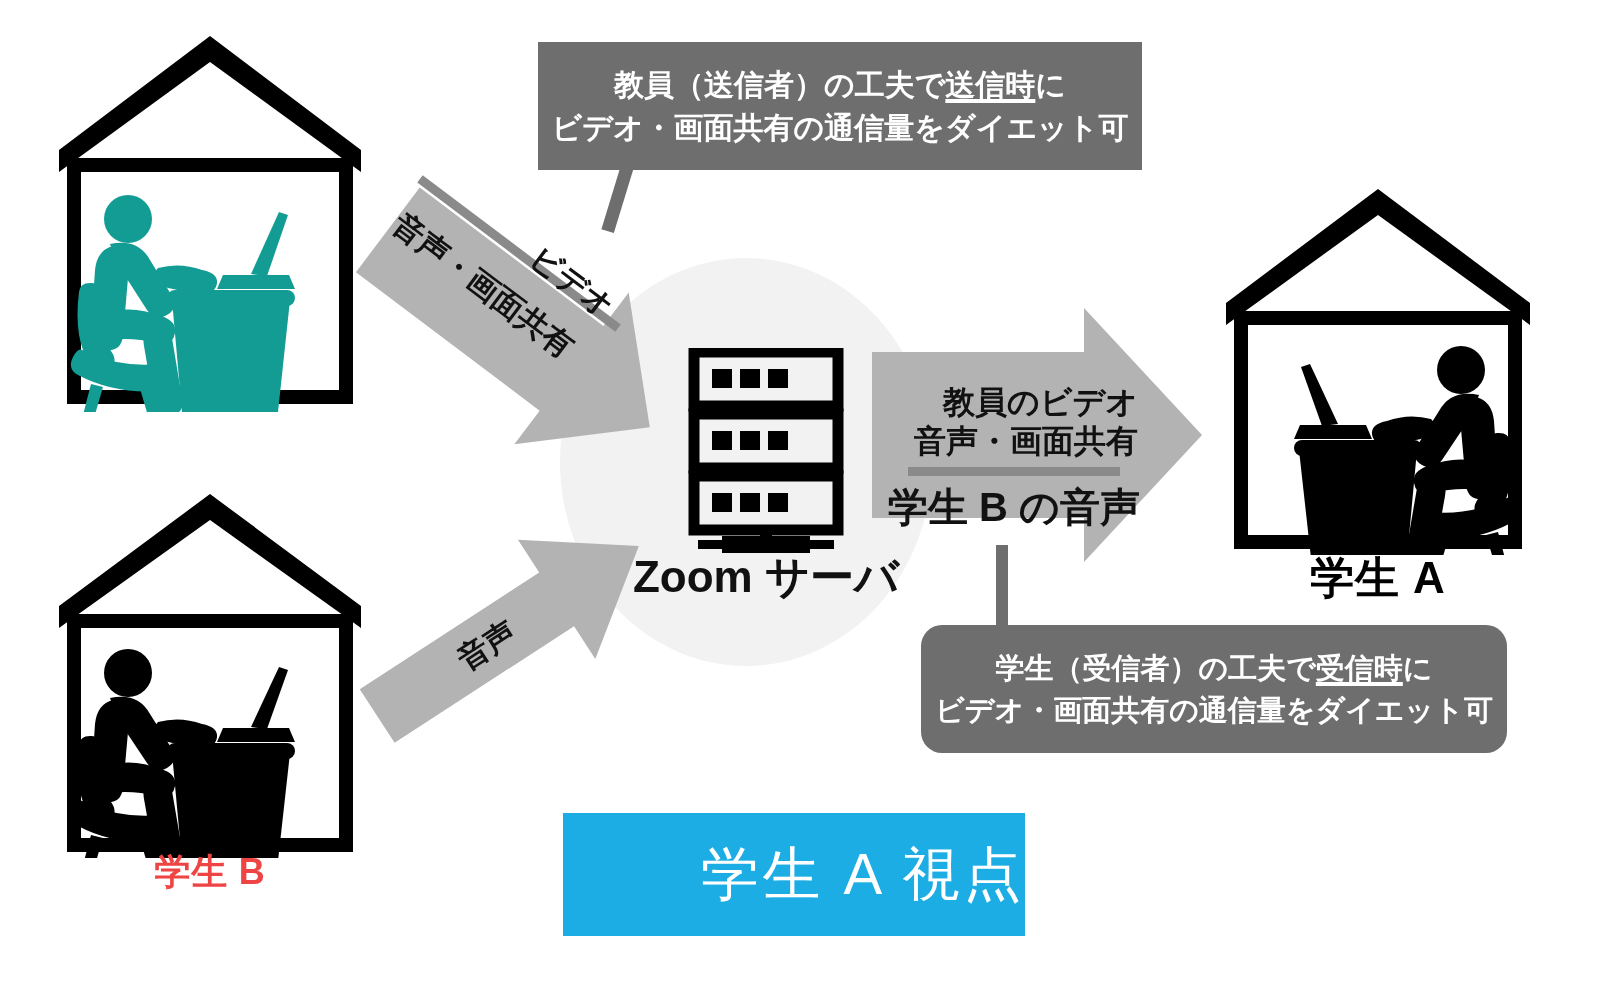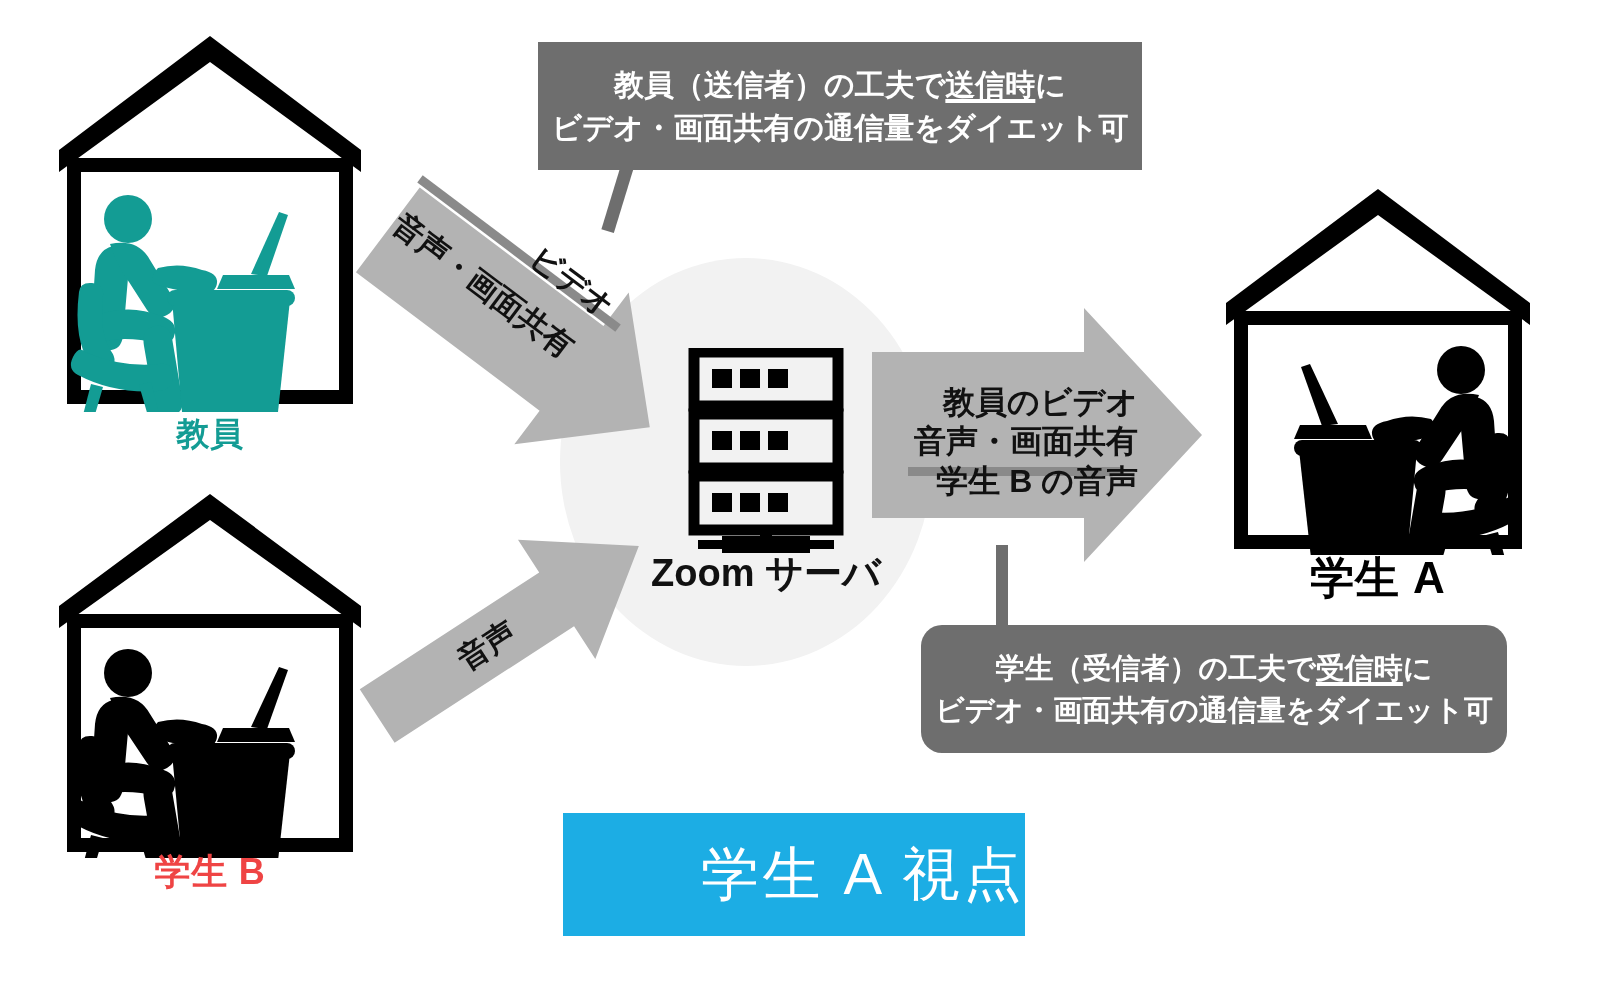--- a/index.html
+++ b/index.html
@@ -132,21 +132,20 @@
 
         <path d="M24,260 q-6,48 12,74 q8,12 18,4 q10,-8 2,-19 q-12,-18 -8,-55 q1,-12 -11,-13 q-12,-1 -13,9 Z"></path>
 
         <path d="M30,320 q38,16 74,12 q14,-2 14,12 q0,14 -15,15 q-44,3 -80,-16 q-11,-6 -5,-18 q6,-12 12,-5 Z"></path>
 
         <path d="M36,352 l-16,62 l10,3 l18,-62 Z"></path>
         <path d="M96,350 l16,62 l-10,3 l-18,-62 Z"></path>
       </g>
     </svg>
   </div>
-  <div class="house-label" style="left:55px; top:412px; width:310px; font-size:33px; color:#139C94;">教員</div>
 
   <div class="house" style="left:55px; top:490px; width:310px; height:368px;">
     <svg width="310" height="368" viewBox="0 0 310 368" aria-hidden="true">
       <polygon points="155,4 306,116 306,138 155,30 4,138 4,116" fill="#000"></polygon>
       <path d="M12,124 L298,124 L298,362 L12,362 Z M26,138 L26,348 L284,348 L284,138 Z" fill="#000"></path>
       <g fill="#000000">
         <circle cx="73" cy="183" r="24"></circle>
         <path d="M58,210 q-16,4 -18,24 l-4,60 q-1,16 14,18 q16,2 18,-14 l5,-56 q2,-14 -15,-32 Z"></path>
         <path d="M55,208 q28,-6 40,16 l22,35 q7,12 -5,19 q-12,7 -20,-5 l-18,-27 q-10,-12 -19,-38 Z"></path>
         <path d="M103,232 q22,-6 44,2 q16,3 15,13 q-1,11 -17,10 q-24,-2 -42,-8 q-12,-4 0,-17 Z"></path>
@@ -231,31 +230,31 @@
       <rect x="24" y="145" width="20" height="19" fill="#000"></rect>
       <rect x="52" y="145" width="20" height="19" fill="#000"></rect>
       <rect x="80" y="145" width="20" height="19" fill="#000"></rect>
     </svg>
   </div>
 
   <div class="abs" style="left:760px; top:535px; width:12px; height:14px; background:#000;"></div>
   <div class="abs" style="left:698px; top:540px; width:136px; height:9px; background:#000;"></div>
   <div class="abs" style="left:722px; top:536px; width:88px; height:17px; background:#000;"></div>
 
-  <div class="server-label" style="left:606px; top:548px; width:320px; font-size:38px;">Zoom サーバ</div>
+  <div class="server-label" style="left:606px; top:548px; width:320px; font-size:44px;">Zoom サーバ</div>
 
   <div class="arrow-wrap" style="left:872px; top:308px; width:330px; height:254px;">
     <svg width="330" height="254" viewBox="0 0 330 254">
       <polygon fill="#b3b3b3" points="0,44 212,44 212,0 330,127 212,254 212,210 0,210"></polygon>
     </svg>
   </div>
   <div class="arrow-text" style="left:888px; top:381px; width:250px; font-size:32px;">教員のビデオ</div>
   <div class="arrow-text" style="left:888px; top:420px; width:250px; font-size:32px;">音声・画面共有</div>
   <div class="arrow-rule" style="left:908px; top:467px; width:212px; height:9px;"></div>
-  <div class="arrow-text" style="left:888px; top:460px; width:250px; font-size:32px;">学生 B の音声</div>
+  <div class="arrow-text" style="left:888px; top:480px; width:250px; font-size:40px;">学生 B の音声</div>
 
   <div class="connector" style="left:621px; top:166px; width:13px; height:68px; transform:rotate(17deg); transform-origin:top center;"></div>
   <div class="callout" style="left:538px; top:42px; width:604px; height:128px; font-size:30px;">
     <div class="line">
       <span>教員（送信者）の工夫で</span><span class="ul">送信時</span><span>に</span>
     </div>
     <div class="line">ビデオ・画面共有の通信量をダイエット可</div>
   </div>
 
   <div class="connector" style="left:996px; top:545px; width:12px; height:82px;"></div>

